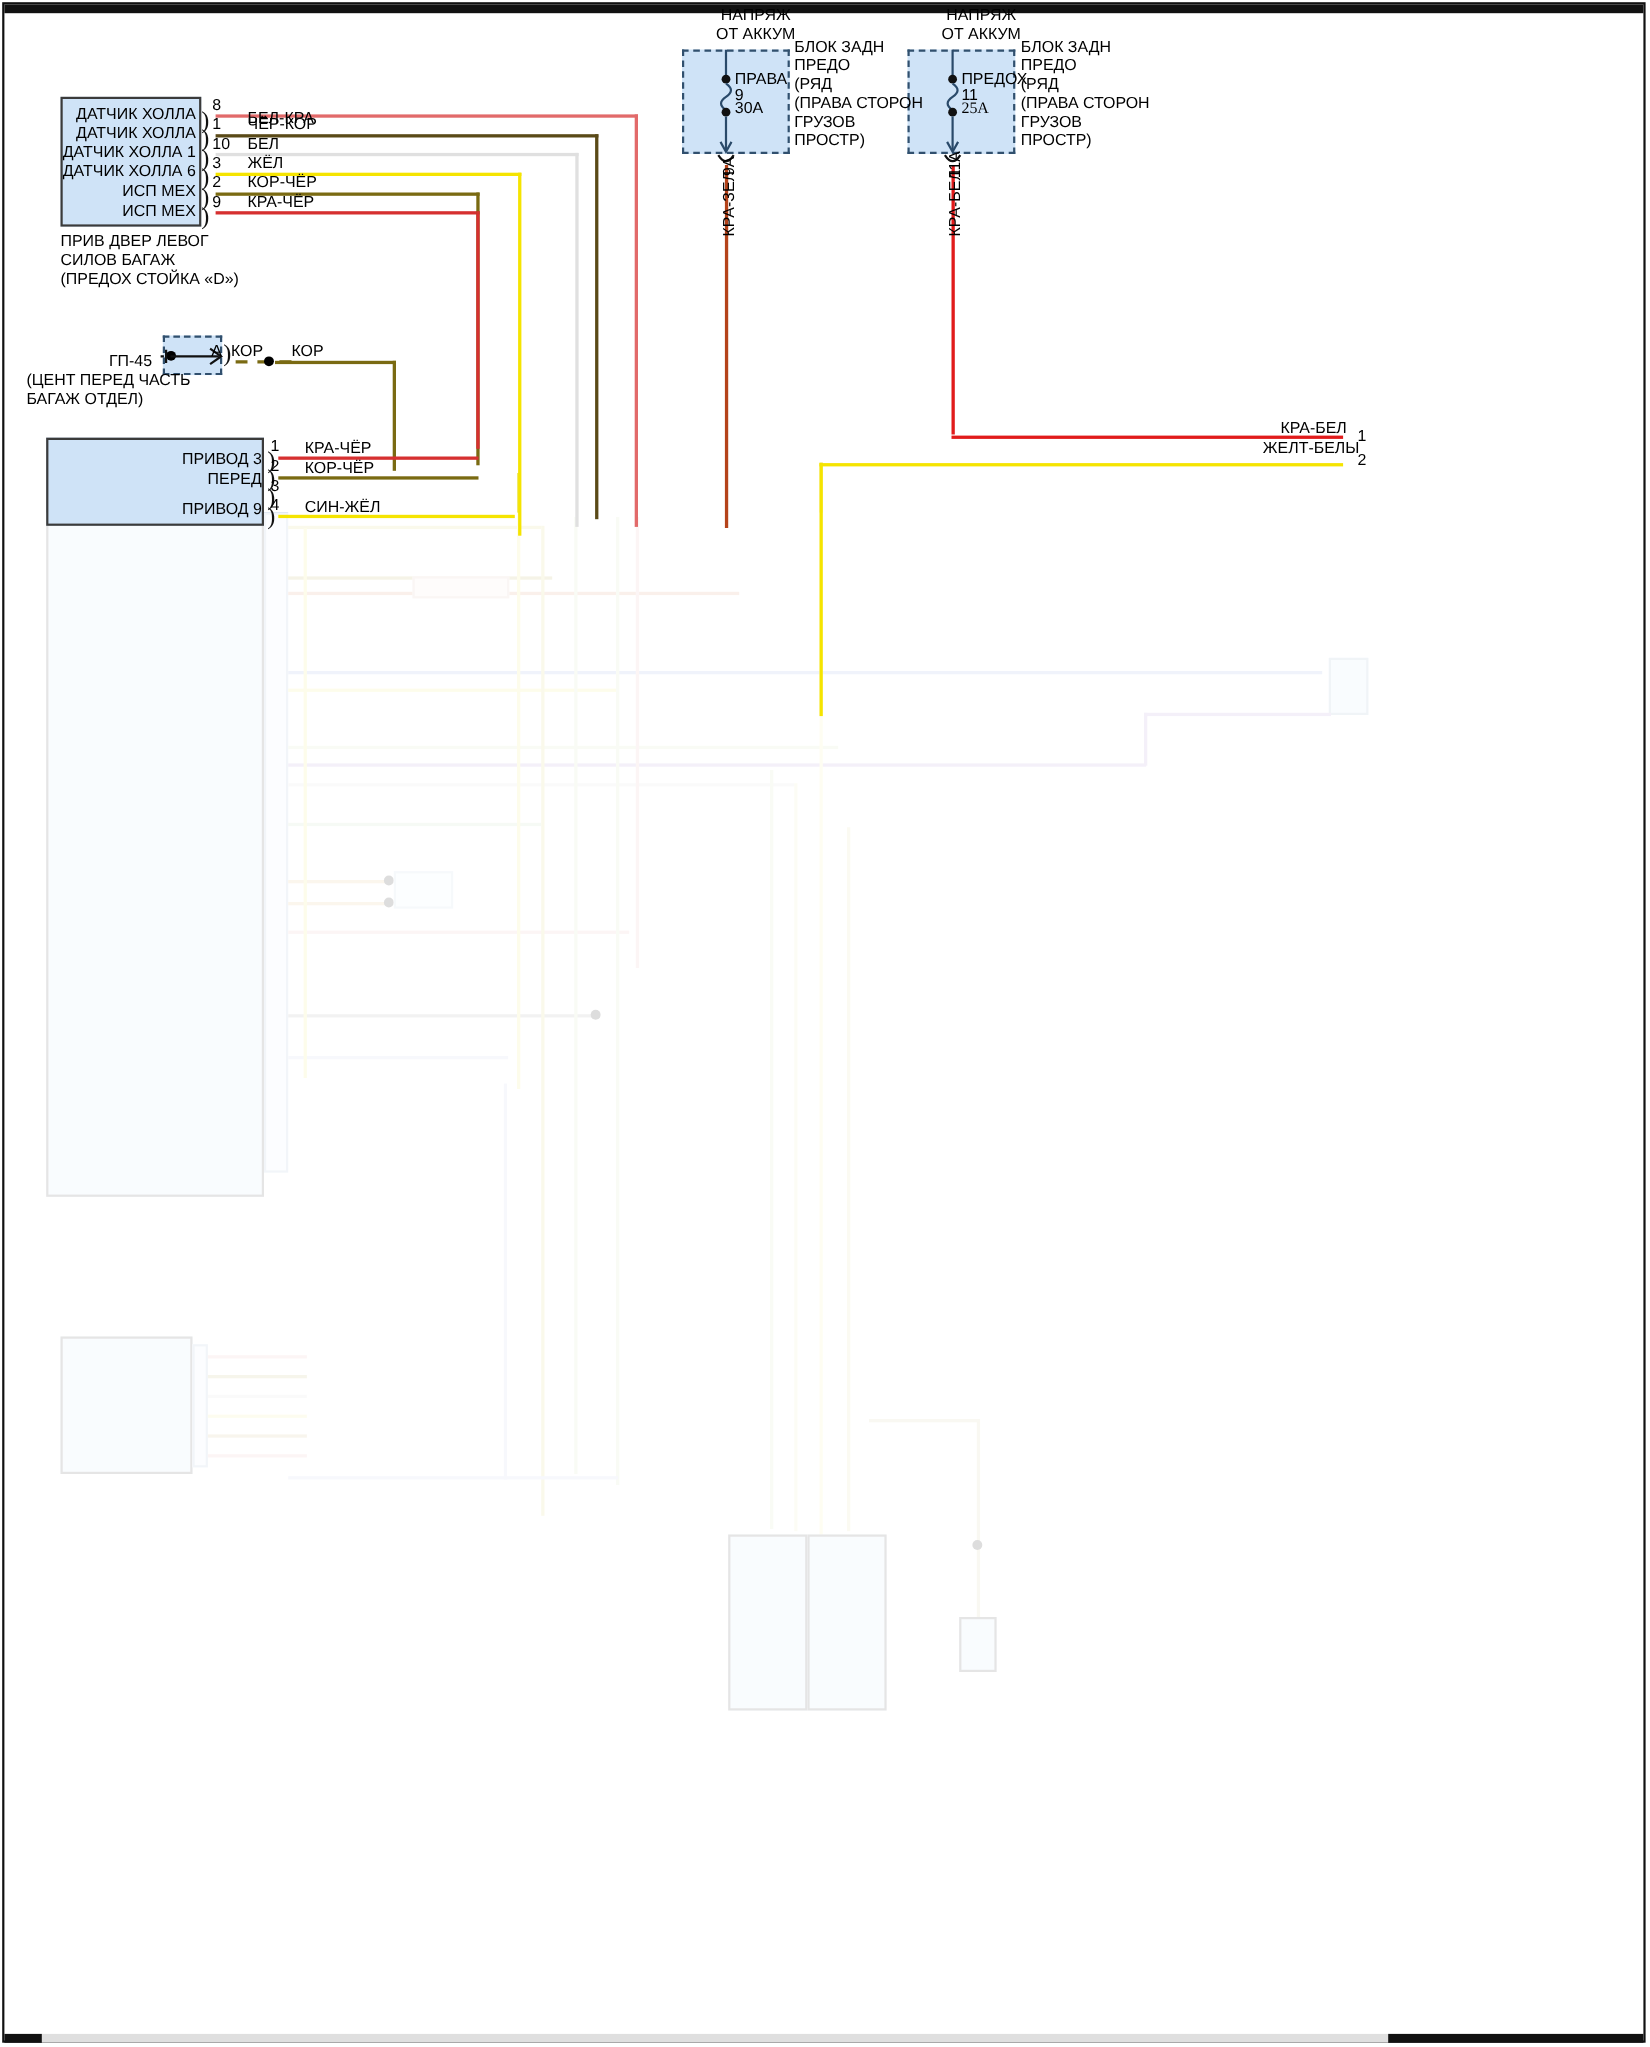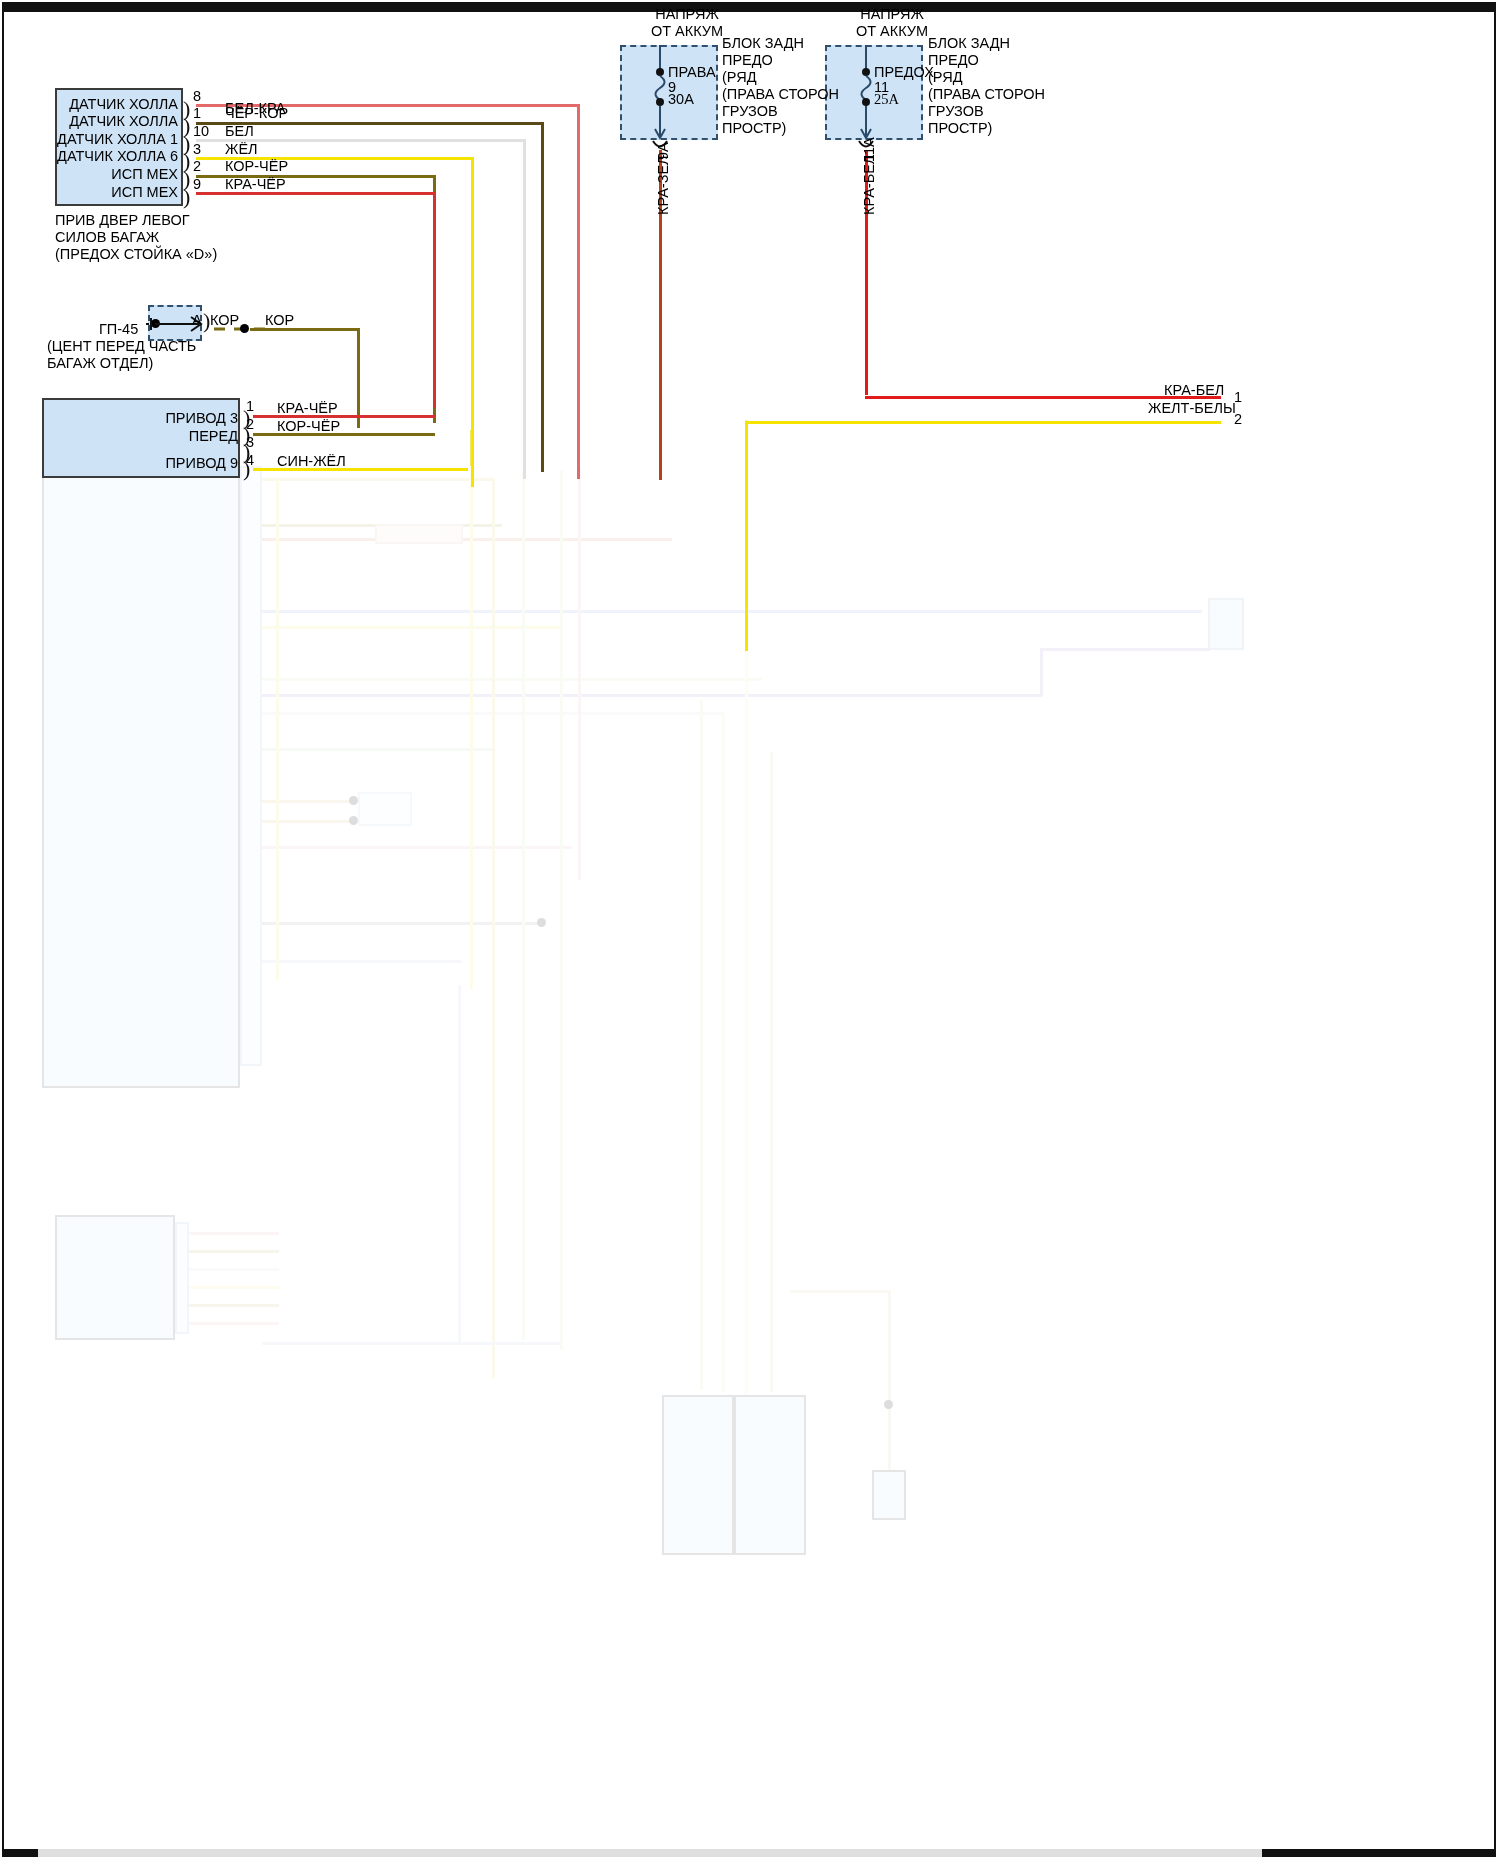--- a/index.html
+++ b/index.html
@@ -166,21 +166,21 @@
   <div class="pin" style="left:192px;top:312px;z-index:73;">A</div>
   <div class="lbl" style="left:210px;top:312px;z-index:73;">КОР</div>
   <div class="lbl" style="left:265px;top:312px;z-index:73;">КОР</div>
 
   <svg style="position:absolute;left:214px;top:325px;width:60px;height:8px;z-index:71;">
     <line x1="0" y1="4" x2="60" y2="4" stroke="#7a6a12" stroke-width="3" stroke-dasharray="11 9"></line>
   </svg>
   <div class="dot" style="left:240px;top:324px;z-index:73;"></div>
   <div class="wire" style="left:250px;top:328px;width:110px;background:#7a6a12;z-index:71;"></div>
   <div class="vwire" style="left:357px;top:328px;height:100px;background:#7a6a12;z-index:71;"></div>
-  <div class="capt" style="left:24px;top:338px;z-index:72;margin-left:23px;">(ЦЕНТ ПЕРЕД ЧАСТЬ
+  <div class="capt" style="left:24px;top:338px;z-index:72;">(ЦЕНТ ПЕРЕД ЧАСТЬ
 БАГАЖ ОТДЕЛ)</div>
 
   <div class="capt" style="left:617px;top:6px;width:140px;text-align:center;z-index:72;">НАПРЯЖ
 ОТ АККУМ</div>
   <div class="blk dash" style="left:620px;top:45px;width:98px;height:95px;z-index:70;"></div>
   <svg style="position:absolute;left:650px;top:45px;width:20px;height:100px;z-index:73;">
     <line x1="10" y1="0" x2="10" y2="25" stroke="#2a4a6a" stroke-width="2"></line>
     <circle cx="10" cy="27" r="4" fill="#111"></circle>
     <path d="M10 31 q9 6 0 12 q-9 6 0 12" fill="none" stroke="#2a4a6a" stroke-width="2"></path>
     <circle cx="10" cy="57" r="4" fill="#111"></circle>

